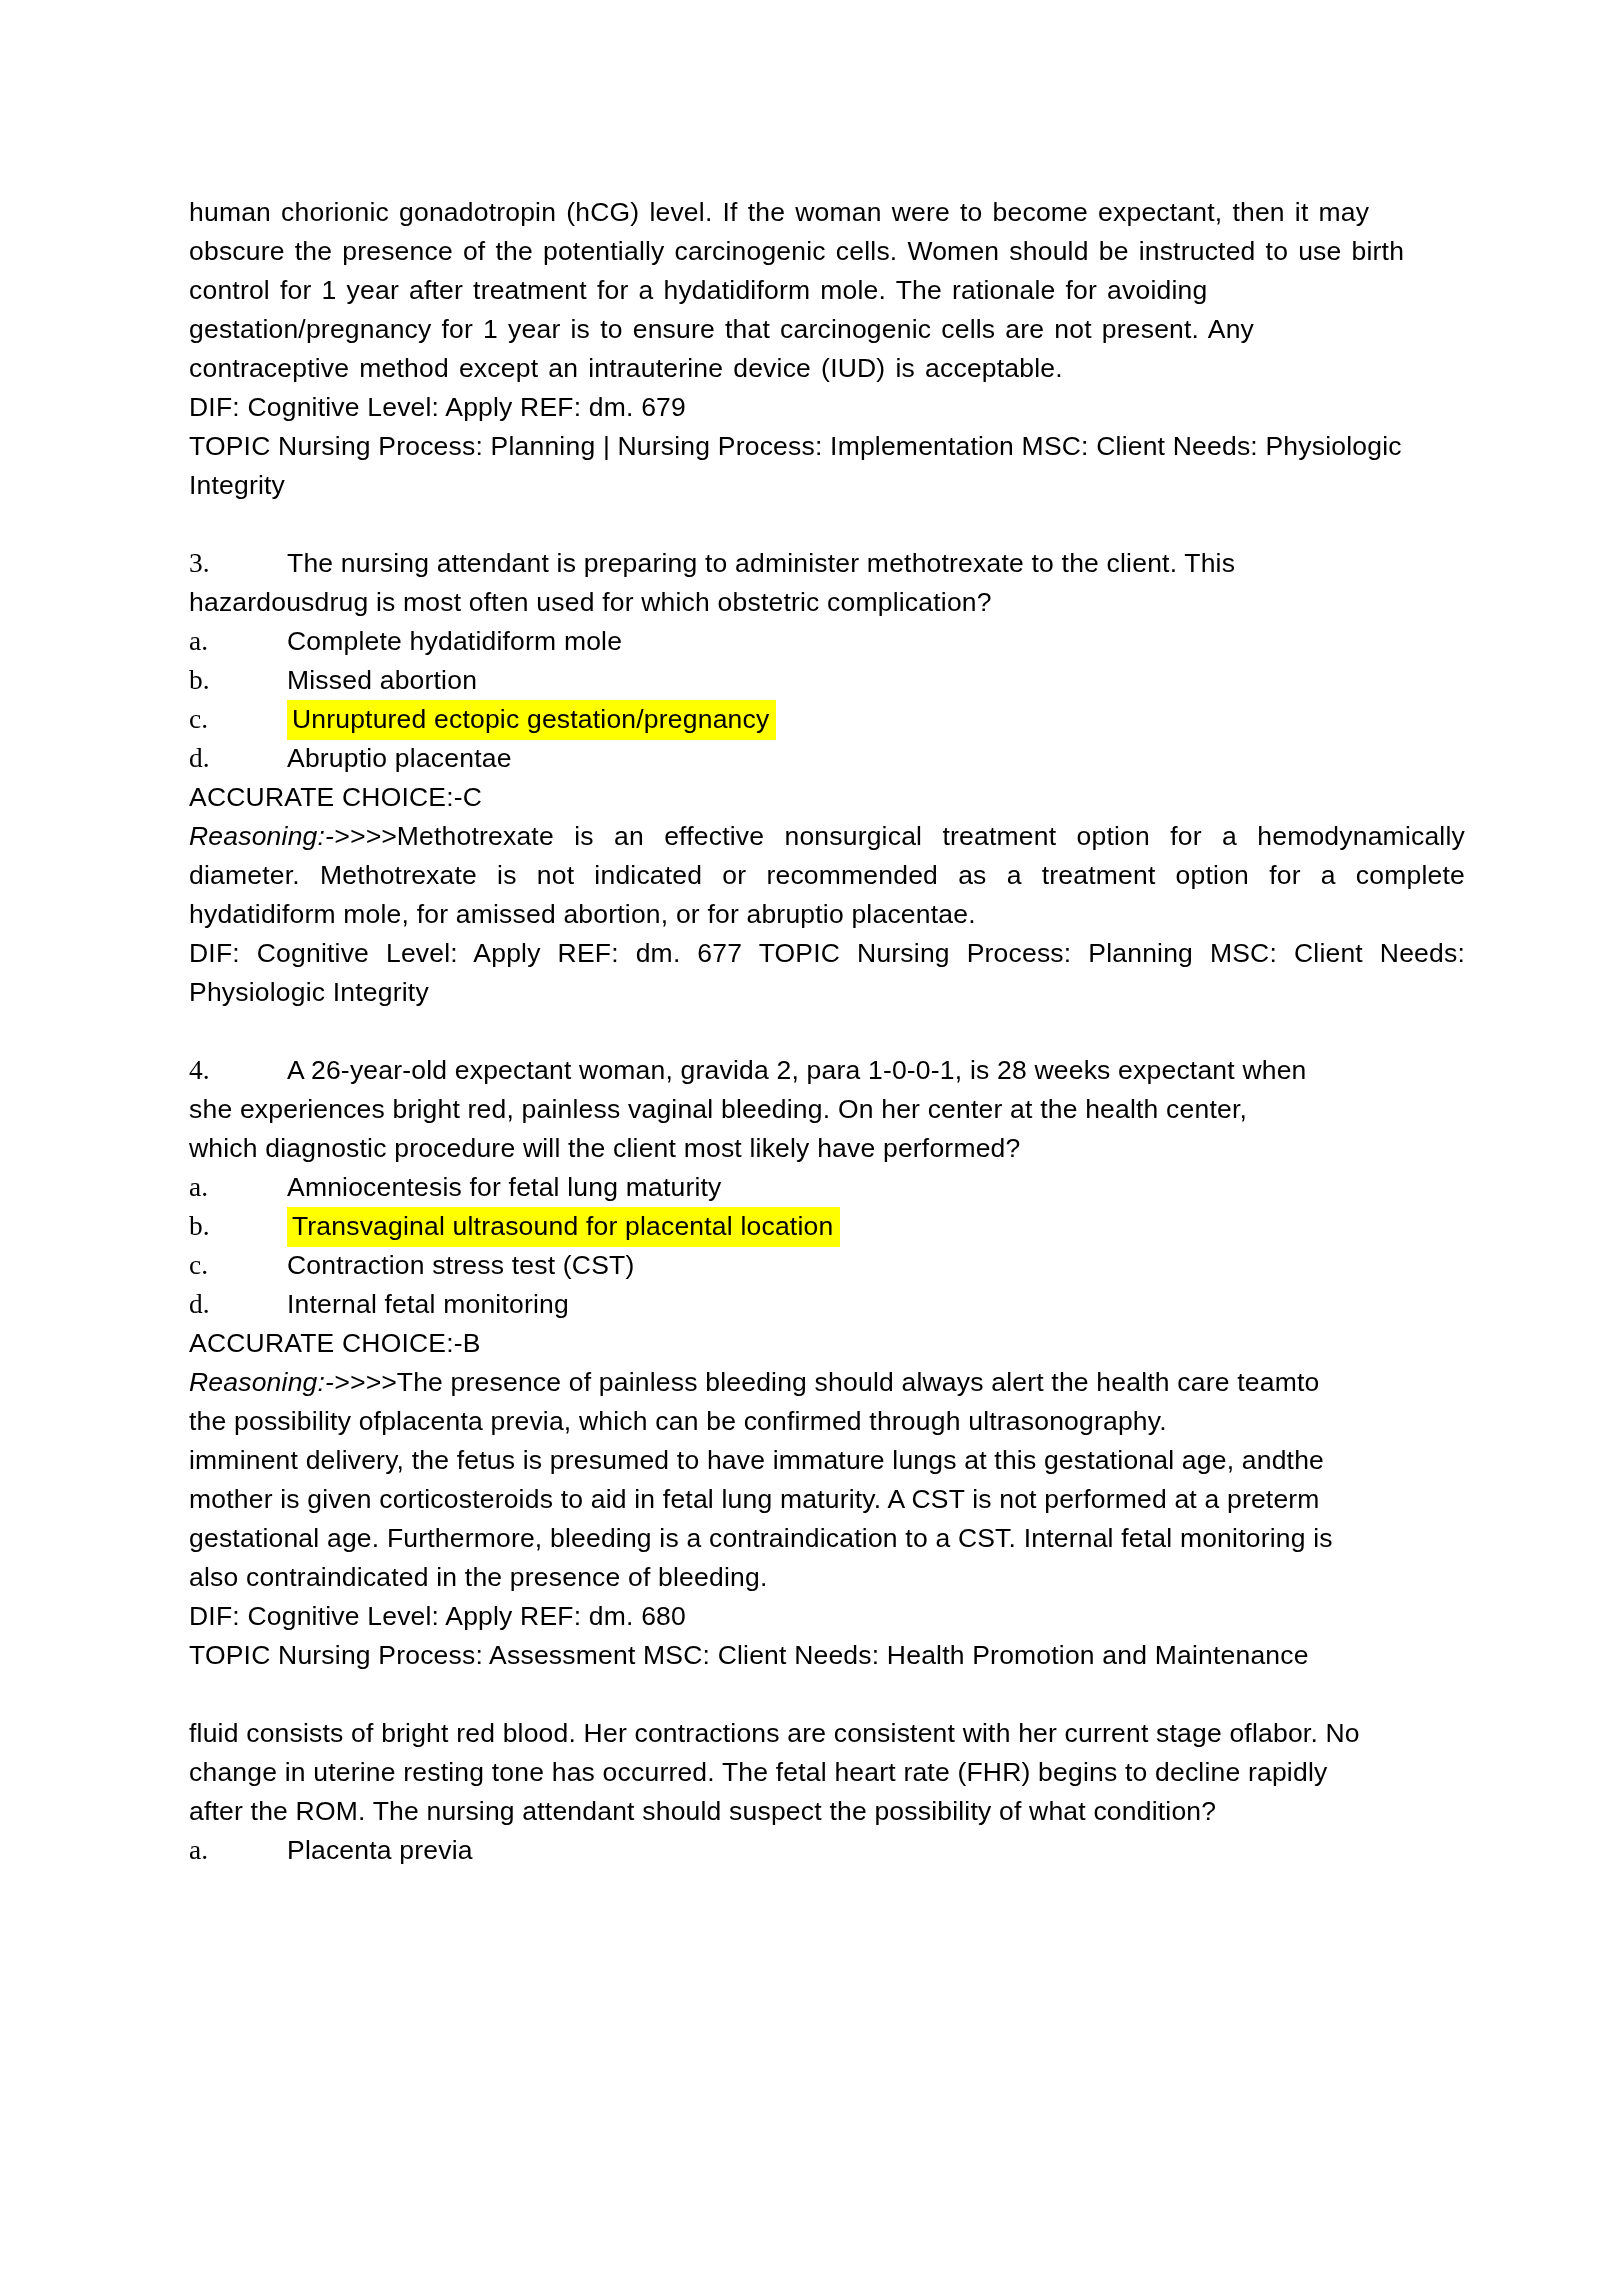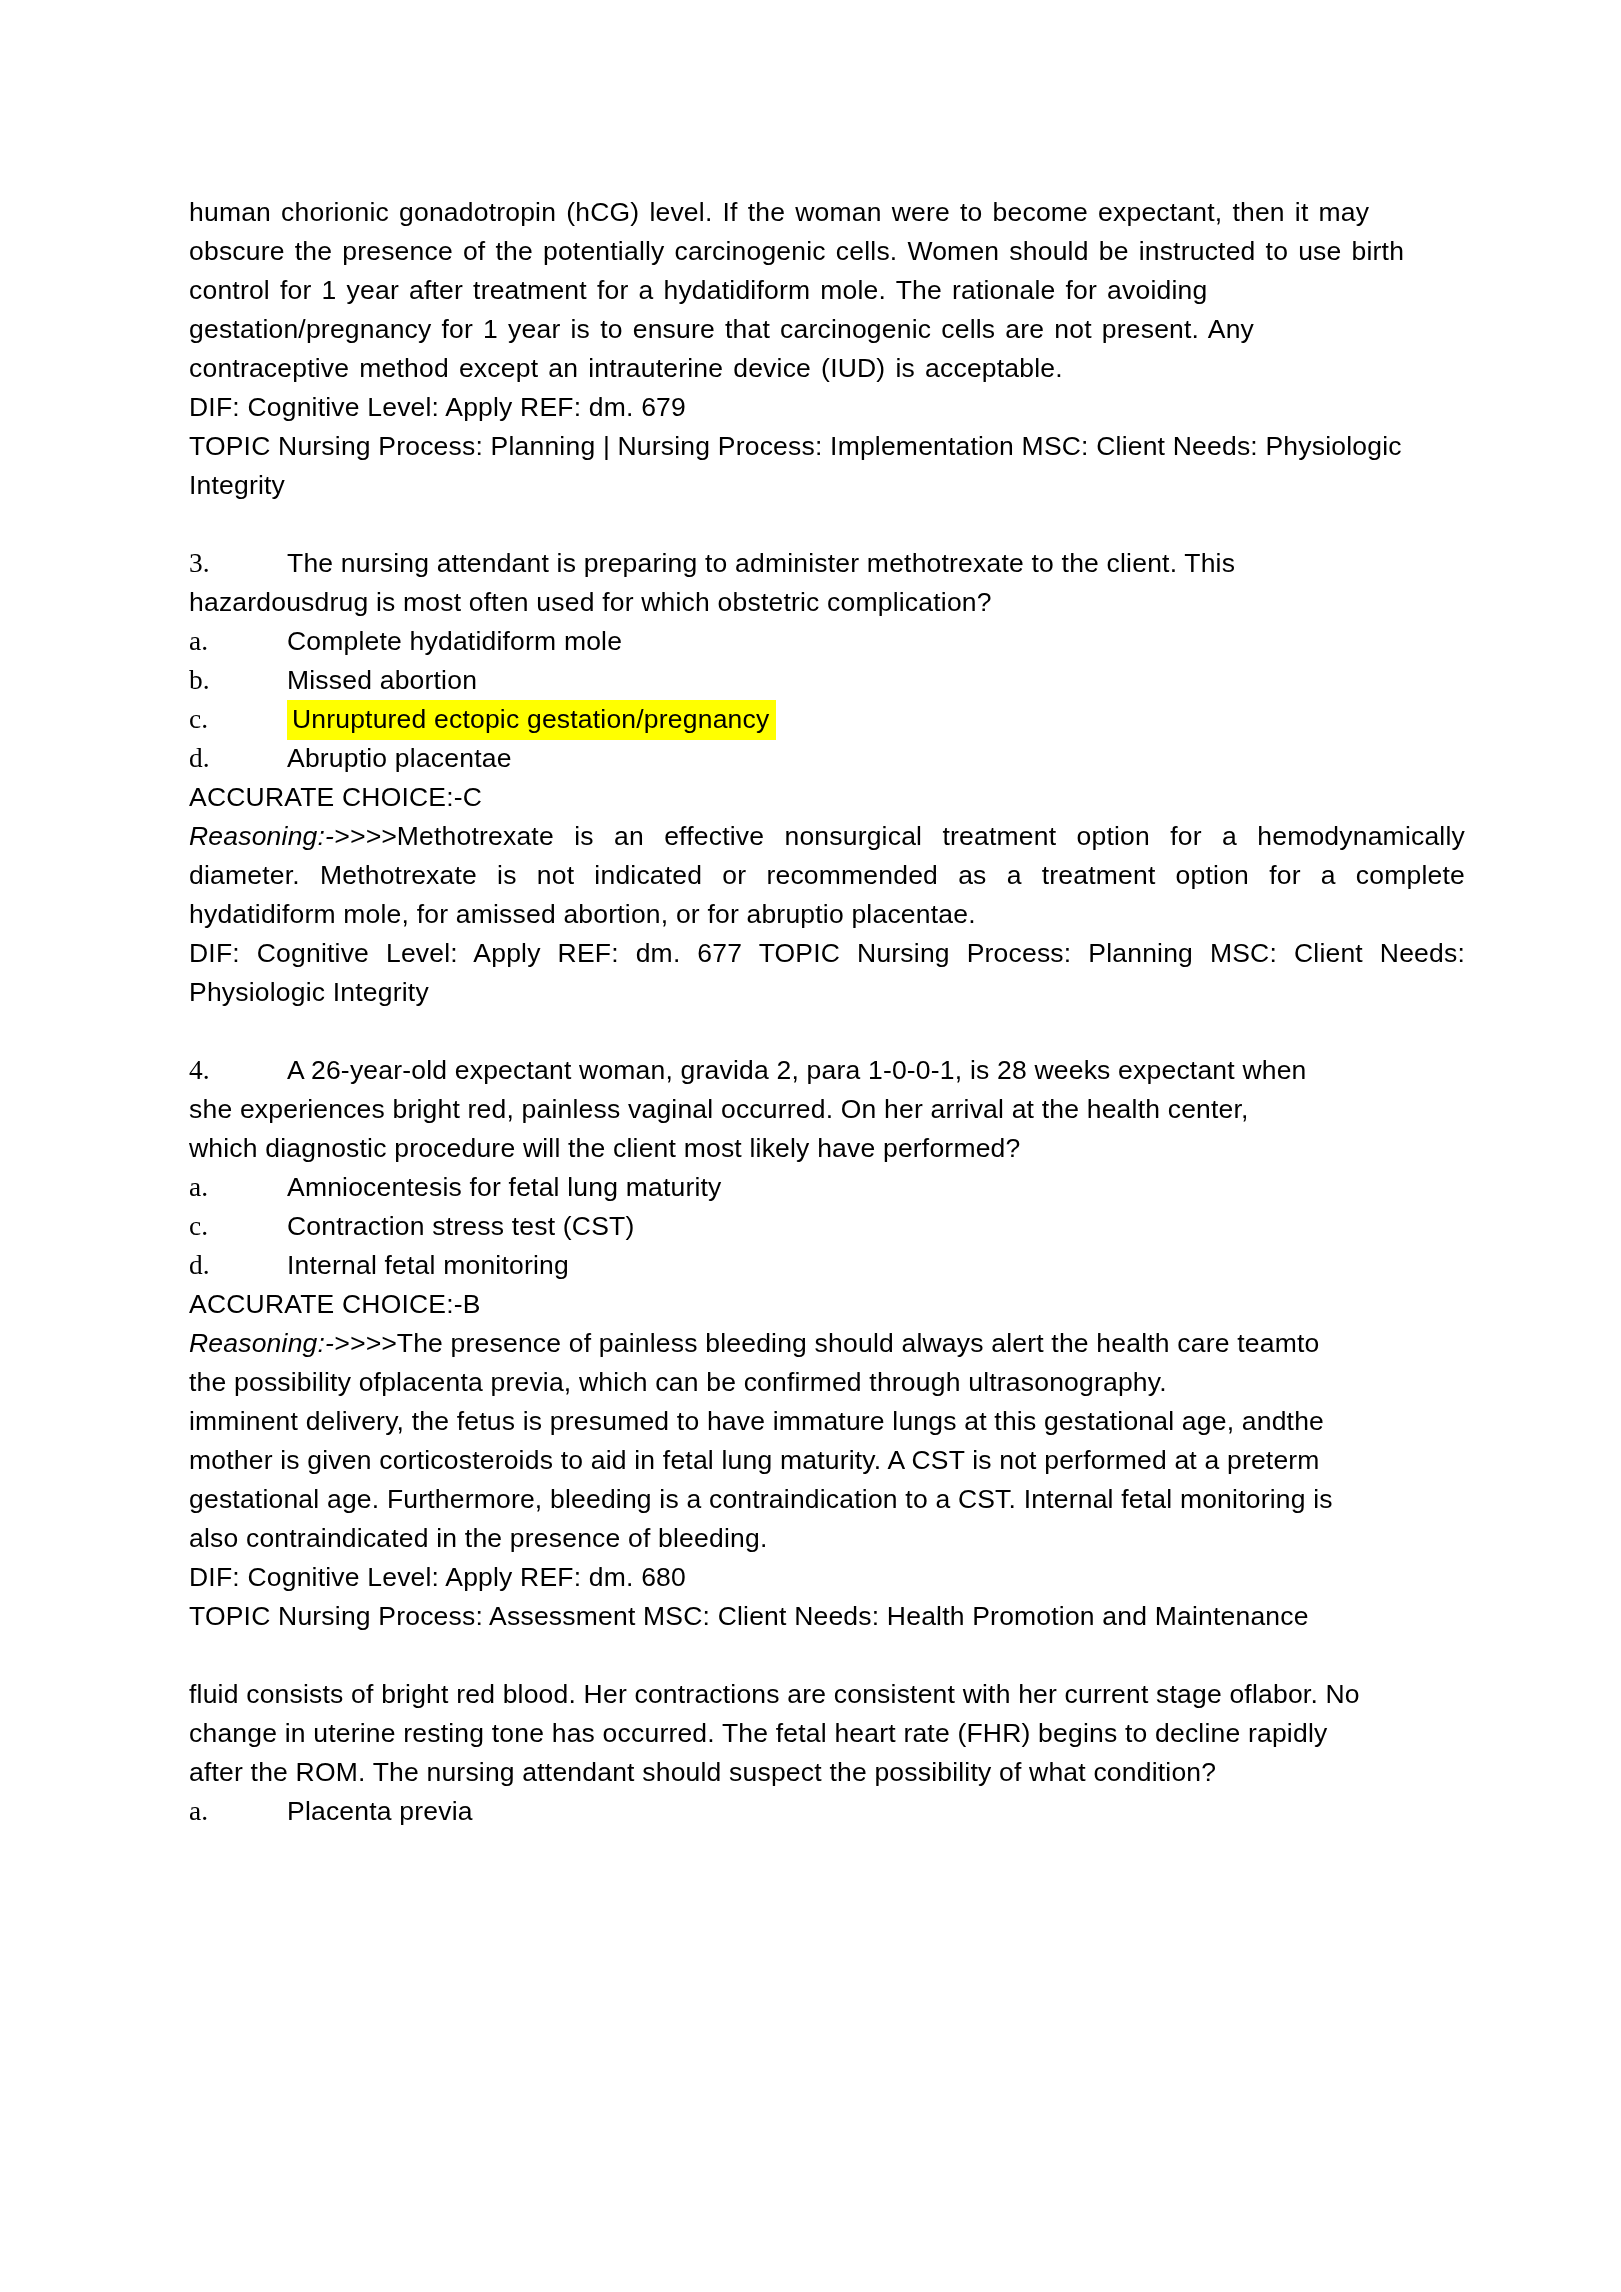--- a/index.html
+++ b/index.html
@@ -83,23 +83,24 @@
     <div class="line">ACCURATE CHOICE:-C</div>
     <div class="line just"><span class="rp">Reasoning:-&gt;&gt;&gt;&gt;</span><span>Methotrexate is an effective nonsurgical treatment option for a hemodynamically</span></div>
     <div class="line just">diameter. Methotrexate is not indicated or recommended as a treatment option for a complete</div>
     <div class="line">hydatidiform mole, for amissed abortion, or for abruptio placentae.</div>
     <div class="line just">DIF: Cognitive Level: Apply REF: dm. 677 TOPIC Nursing Process: Planning MSC: Client Needs:</div>
     <div class="line">Physiologic Integrity</div>
 
     <div class="gap"></div>
 
     <div class="line"><span class="marker">4.</span><span>A 26-year-old expectant woman, gravida 2, para 1-0-0-1, is 28 weeks expectant when</span></div>
-    <div class="line">she experiences bright red, painless vaginal occurred. On her arrival at the health center,</div>
+    <div class="line">she experiences bright red, painless vaginal bleeding. On her center at the health center,</div>
     <div class="line">which diagnostic procedure will the client most likely have performed?</div>
     <div class="line"><span class="marker">a.</span><span>Amniocentesis for fetal lung maturity</span></div>
+    <div class="line"><span class="marker">b.</span><span class="hl">Transvaginal ultrasound for placental location</span></div>
     <div class="line"><span class="marker">c.</span><span>Contraction stress test (CST)</span></div>
     <div class="line"><span class="marker">d.</span><span>Internal fetal monitoring</span></div>
     <div class="line">ACCURATE CHOICE:-B</div>
     <div class="line"><span class="rp">Reasoning:-&gt;&gt;&gt;&gt;</span><span>The presence of painless bleeding should always alert the health care teamto</span></div>
     <div class="line">the possibility ofplacenta previa, which can be confirmed through ultrasonography.</div>
     <div class="line">imminent delivery, the fetus is presumed to have immature lungs at this gestational age, andthe</div>
     <div class="line">mother is given corticosteroids to aid in fetal lung maturity. A CST is not performed at a preterm</div>
     <div class="line">gestational age. Furthermore, bleeding is a contraindication to a CST. Internal fetal monitoring is</div>
     <div class="line">also contraindicated in the presence of bleeding.</div>
     <div class="line">DIF: Cognitive Level: Apply REF: dm. 680</div>

